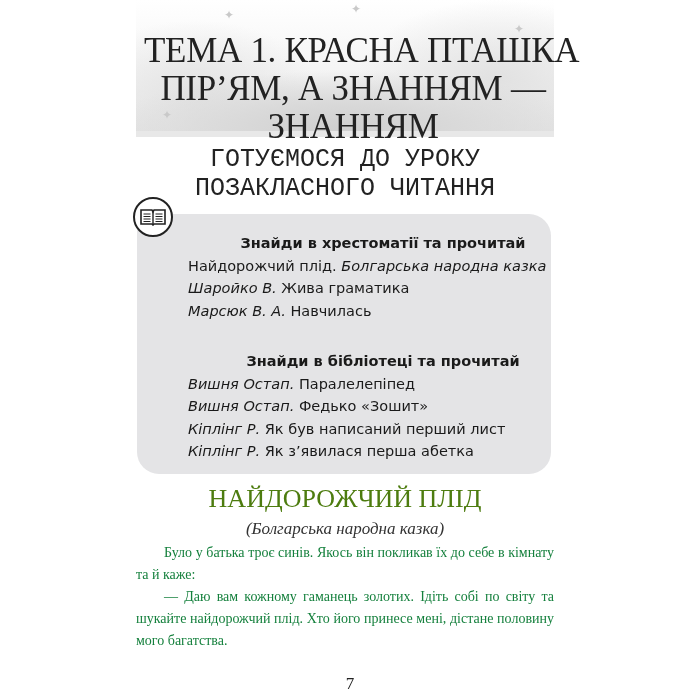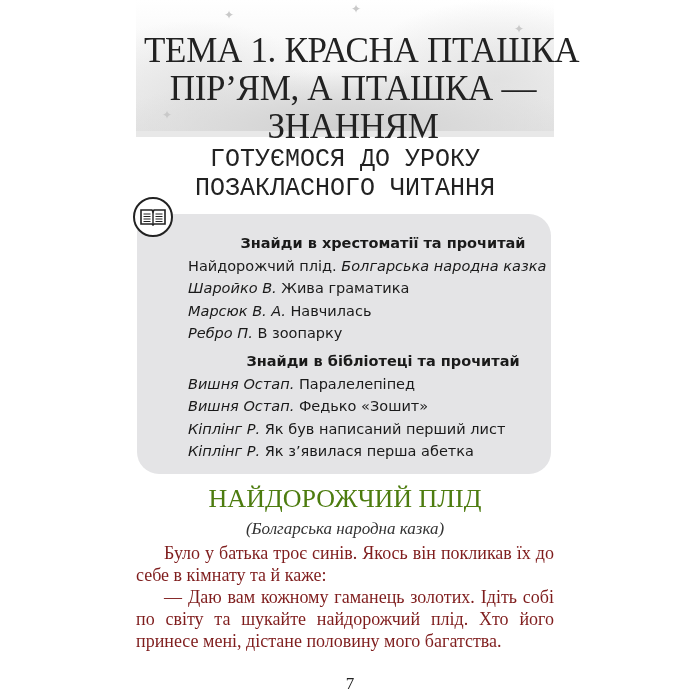--- a/index.html
+++ b/index.html
@@ -51,21 +51,21 @@
     position:absolute; left:136px; top:484px; width:418px; text-align:center;
     font-family:"Liberation Serif", serif; font-size:26px; line-height:30px; color:#4d7c0f;
     margin:0; font-weight:normal;
   }
   .story-origin {
     position:absolute; left:136px; top:519px; width:418px; text-align:center;
     font-family:"Liberation Serif", serif; font-style:italic; font-size:17px; color:#333;
   }
   .story-body {
     position:absolute; left:136px; top:542px; width:418px;
-    font-family:"Liberation Serif", serif; font-size:18px; line-height:22px; color:#7f1d1d;
+    font-family:"Liberation Serif", serif; font-size:14px; line-height:22px; color:#15803d;
     text-align:justify;
   }
   .story-body p { margin:0; text-indent:28px; text-align:justify; }
   .page-number {
     position:absolute; left:0; width:700px; top:674px; text-align:center;
     font-family:"Liberation Serif", serif; font-size:17px; color:#222;
   }
 </style>
 </head>
 <body>
@@ -74,21 +74,21 @@
 
   <div class="header-bg">
     <span class="butterfly" style="left:88px;top:8px;">✦</span>
     <span class="butterfly" style="left:215px;top:2px;">✦</span>
     <span class="butterfly" style="left:378px;top:22px;">✦</span>
     <span class="butterfly" style="left:26px;top:108px;">✦</span>
   </div>
 
   <h1 class="theme-title">
     <span class="row">ТЕМА 1. КРАСНА ПТАШКА</span>
-    <span class="row">ПІР’ЯМ, А ПТАШКА —</span>
+    <span class="row">ПІР’ЯМ, А ЗНАННЯМ —</span>
     <span class="row">ЗНАННЯМ</span>
   </h1>
 
   <h2 class="subtitle">
     <span class="row">ГОТУЄМОСЯ ДО УРОКУ</span>
     <span class="row">ПОЗАКЛАСНОГО ЧИТАННЯ</span>
   </h2>
 
   <div class="reading-box"></div>
 
@@ -116,24 +116,20 @@
       <span class="it">Болгарська народна казка</span>
     </span>
     <span class="row">
       <span class="it">Шаройко В.</span>
       <span>Жива граматика</span>
     </span>
     <span class="row">
       <span class="it">Марсюк В. А.</span>
       <span>Навчилась</span>
     </span>
-    <span class="row">
-      <span class="it">Ребро П.</span>
-      <span>В зоопарку</span>
-    </span>
   </div>
 
   <div class="box-text" style="top:350px;">
     <span class="box-heading">Знайди в бібліотеці та прочитай</span>
     <span class="row">
       <span class="it">Вишня Остап.</span>
       <span>Паралелепіпед</span>
     </span>
     <span class="row">
       <span class="it">Вишня Остап.</span>

